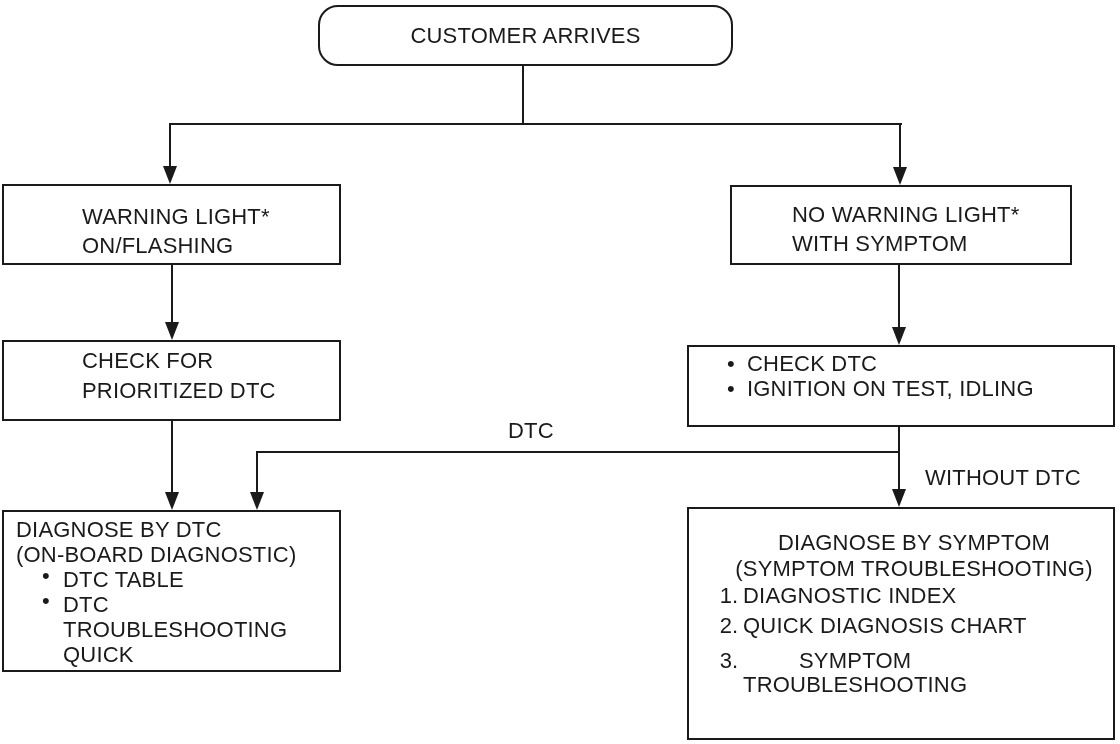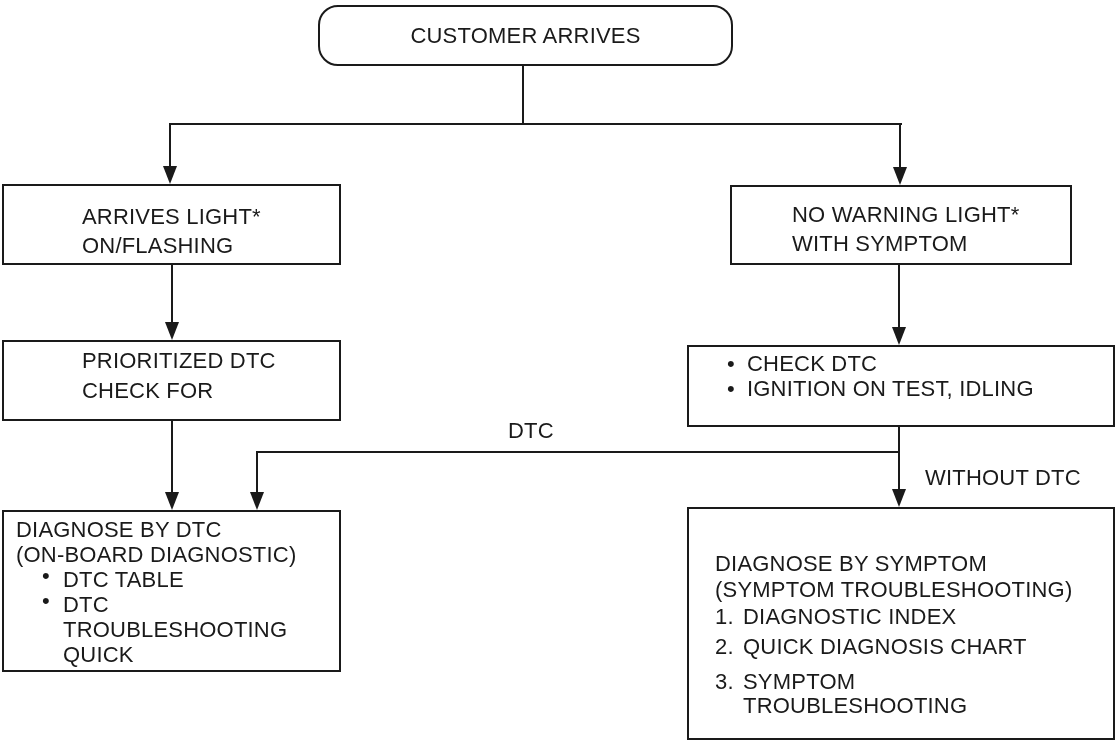--- a/index.html
+++ b/index.html
@@ -46,21 +46,21 @@
   .raised{transform:translateY(-4px);}
   .blines div{white-space:nowrap;}
   
   .node-e{padding-top:4px;}
   .node-e .bmark{width:20px;}
   .node-e .brow{padding-left:38px;}
   .node-f{padding-top:5px;}
   .node-f .tl{padding-left:12px;}
   .node-f .brow{padding-left:38px;}
   .node-f .bmark{width:21px;}
-  .node-g{padding-top:42px;line-height:26px;}
+  .node-g{padding-top:21px;line-height:26px;text-align:center;}
   .node-g .tl{padding-left:26px;}
   .node-g .grow{display:flex;align-items:flex-start;padding-left:26px;line-height:24px;}
   .node-g .gmark{display:inline-block;flex:0 0 auto;width:28px;}
 </style>
 </head>
 <body>
 
 <div class="stage">
 
   <div class="vline" style="left:522px;top:66px;height:58px"></div>
@@ -89,32 +89,32 @@
   <div class="arrow" style="left:250px;top:492px"></div>
 
   <div class="edge-label" style="left:508px;top:419px">DTC</div>
   <div class="edge-label" style="left:925px;top:466px">WITHOUT DTC</div>
 
   <div class="box center-text" style="left:318px;top:5px;width:415px;height:61px">
     <span class="tl">CUSTOMER ARRIVES</span>
   </div>
 
   <div class="box" style="left:2px;top:184px;width:339px;height:81px;padding:16px 0 0 78px;line-height:29px">
-    <div class="tl">ARRIVES LIGHT*</div>
+    <div class="tl">WARNING LIGHT*</div>
     <div class="tl">ON/FLASHING</div>
   </div>
 
   <div class="box" style="left:730px;top:185px;width:342px;height:80px;padding:13px 0 4px 60px;line-height:29px">
     <div class="tl">NO WARNING LIGHT*</div>
     <div class="tl">WITH SYMPTOM</div>
   </div>
 
   <div class="box" style="left:2px;top:340px;width:339px;height:81px;padding:4px 0 0 78px;line-height:30px">
+    <div class="tl">CHECK FOR</div>
     <div class="tl">PRIORITIZED DTC</div>
-    <div class="tl">CHECK FOR</div>
   </div>
 
   <div class="box node-e" style="left:687px;top:345px;width:428px;height:82px">
     <div class="brow">
       <span class="bmark">•</span>
       <div class="blines">
         <div>CHECK DTC</div>
       </div>
     </div>
     <div class="brow">

